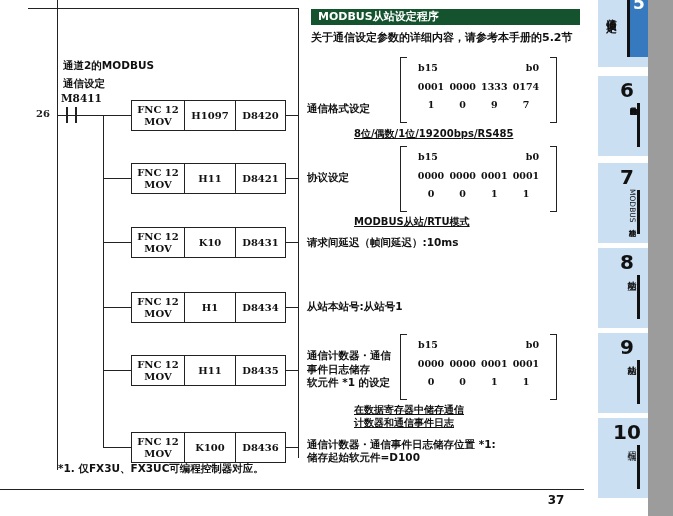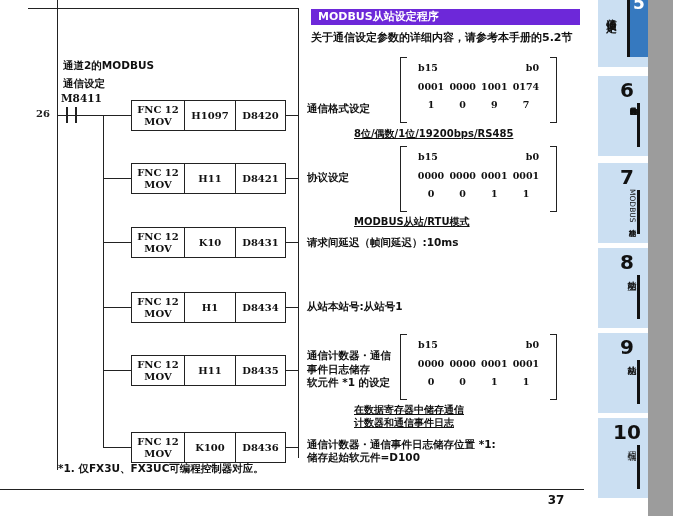--- a/index.html
+++ b/index.html
@@ -10,21 +10,21 @@
   .stepno{position:absolute;font:bold 10px "DejaVu Serif",serif;color:#222;}
   .clabel{position:absolute;font:600 10.5px "DejaVu Sans",sans-serif;line-height:13px;color:#111;white-space:nowrap;}
   .dev{font-family:"DejaVu Serif",serif;font-weight:bold;}
   .boxes{position:absolute;left:131px;display:flex;height:31px;}
   .cell{border:1px solid #222;background:#fff;display:flex;flex-direction:column;
         align-items:center;justify-content:center;box-sizing:border-box;
         font:bold 10px "DejaVu Serif",serif;line-height:12px;white-space:nowrap;}
   .cfnc{width:54px;} .cop1{width:52px;margin-left:-1px;} .cop2{width:51px;margin-left:-1px;}
   .rcomment{position:absolute;left:307px;font:600 10.5px "DejaVu Sans",sans-serif;
             line-height:13.5px;white-space:nowrap;color:#111;}
-  .hdrbox{position:absolute;left:311px;top:9px;width:269px;height:16px;background:#6d28d9;
+  .hdrbox{position:absolute;left:311px;top:9px;width:269px;height:16px;background:#14532d;
           color:#fff;font:bold 11px "DejaVu Sans",sans-serif;line-height:16px;padding-left:7px;box-sizing:border-box;white-space:nowrap;}
   .intro{position:absolute;left:311px;top:30px;font:600 11px "DejaVu Sans",sans-serif;white-space:nowrap;}
   .btable{position:absolute;left:400px;width:157px;height:66px;}
   .btable::before{content:"";position:absolute;left:0;top:0;bottom:0;width:6px;
                   border:1px solid #222;border-right:none;}
   .btable::after{content:"";position:absolute;right:0;top:0;bottom:0;width:6px;
                  border:1px solid #222;border-left:none;}
   .brow{display:flex;justify-content:space-between;padding:0 16px;
         font:bold 9.5px "DejaVu Serif",serif;align-items:flex-end;}
   .brow.head{padding:5px 18px 0;}
@@ -176,21 +176,21 @@
   <div class="intro">关于通信设定参数的详细内容，请参考本手册的5.2节</div>
 
   <div class="btable" style="top:57px">
     <div class="brow head">
       <span>b15</span>
       <span>b0</span>
     </div>
     <div class="brow vals">
       <span>0001</span>
       <span>0000</span>
-      <span>1001</span>
+      <span>1333</span>
       <span>0174</span>
     </div>
     <div class="brow hex">
       <span>1</span>
       <span>0</span>
       <span>9</span>
       <span>7</span>
     </div>
   </div>
   <div class="bcap" style="top:127px">8位/偶数/1位/19200bps/RS485</div>

